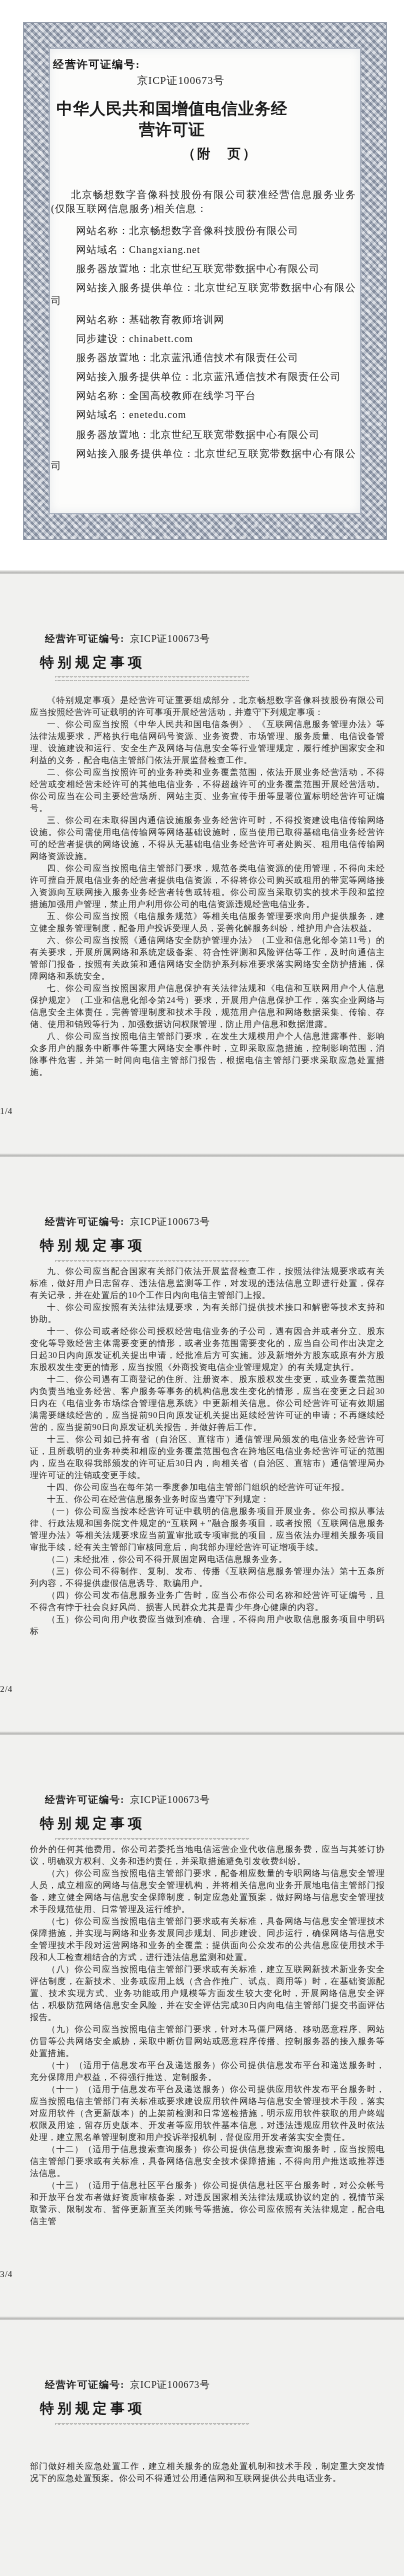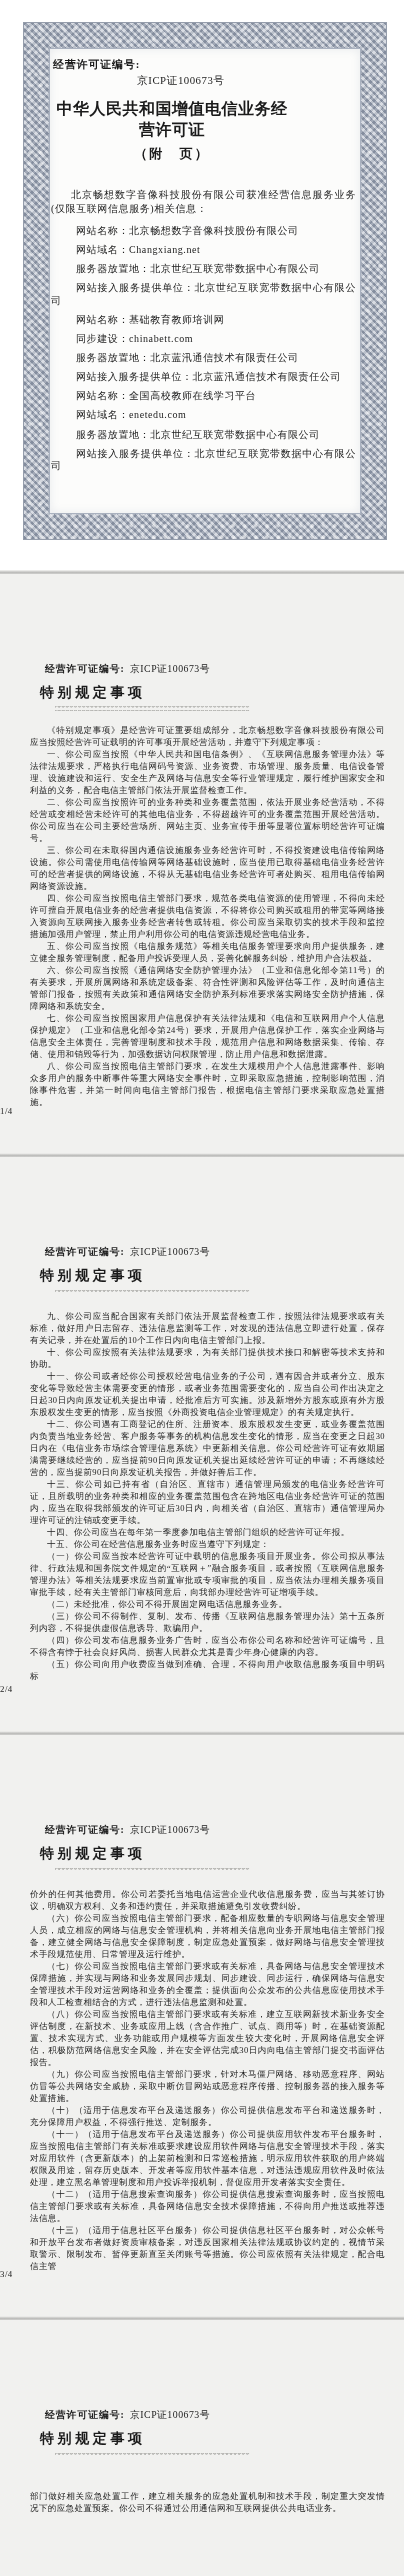--- a/index.html
+++ b/index.html
@@ -32,21 +32,21 @@
     position:absolute;
     left:27px;top:27px;right:27px;bottom:27px;
     background:#fcfcfb;
     box-shadow:0 0 0 1px #a9b1bf, inset 0 0 9.3px rgba(140,150,170,.18);
     box-sizing:border-box;
     padding:9.3px 13.4px 0 1px;
   }
   .cert-num-label{display:inline-block;margin-left:2.1px;font-size:10.8px;font-weight:bold;letter-spacing:1px;}
   .cert-num-value{margin:2.1px 0 0 86px;font-size:10.8px;letter-spacing:0.5px;}
   .cert-title{margin:11.3px 0 0 0;width:242px;text-align:center;font-size:16px;font-weight:bold;letter-spacing:0.5px;}
-  .cert-subtitle{margin:4.1px 0 0 0;width:242px;text-align:center;font-size:13px;font-weight:bold;letter-spacing:2.1px;}
+  .cert-subtitle{margin:4.1px 0 0 0;width:242px;text-align:center;font-size:13px;font-weight:bold;letter-spacing:2.1px;padding-left:48px;}
   .cert-intro{
     margin-top:25px;width:305px;
     font-size:10px;letter-spacing:0.6px;line-height:13.4px;
     text-indent:2em;text-align:justify;word-break:break-all;
   }
   .cert-entries{margin-top:6.2px;}
   .entry{
     width:305px;font-size:10px;letter-spacing:0.6px;line-height:12.4px;
     text-indent:25px;text-align:justify;word-break:break-all;margin-top:6.7px;
   }
@@ -57,42 +57,42 @@
     background:linear-gradient(180deg,#dddddb 0%,#bcbcba 45%,#d0d0ce 100%);
     border-top:0.5px solid #eaeae8;
     box-sizing:border-box;
   }
   
   .page{position:relative;width:405px;background:#f1f1ef;overflow:hidden;}
   .p2{height:579px;}
   .p3{height:574px;}
   .p4{height:581px;}
   .p5{height:553px;}
-  .hdr-line{padding-top:89px;margin-left:45px;}
+  .hdr-line{padding-top:59px;margin-left:45px;}
   .num-label{font-size:9.8px;font-weight:bold;letter-spacing:1px;}
   .num-value{font-size:9.8px;margin-left:5.2px;letter-spacing:0.5px;}
   .prov-title{
     margin:8.2px 0 0 40px;width:227px;
     font-size:14px;font-weight:bold;letter-spacing:3.6px;
   }
   .zigzag{
     margin:4.6px 0 0 55px;width:195px;height:4.1px;
     background:
       linear-gradient(-135deg,#a3a39f 1.5px,transparent 0),
       linear-gradient(135deg,#a3a39f 1.5px,transparent 0);
     background-size:4.1px 4.1px;
     background-position:0 0;
     opacity:.75;
   }
   .prov-body{
     margin:13.4px 0 0 30px;width:355px;
     font-size:8.5px;letter-spacing:0.4px;line-height:12px;
     text-align:justify;word-break:break-all;
   }
-  .p3 .prov-body,.p4 .prov-body{margin-top:16px;}
+  .p3 .prov-body,.p4 .prov-body{margin-top:1px;}
   .p5 .prov-body{margin-top:33px;}
   .para{text-indent:2em;margin:0;}
   .para.cont{text-indent:0;}
   .para.cont:empty{display:none;}
   .page-no{
     position:absolute;left:0;bottom:37px;width:289px;
     text-align:left;font-size:8.8px;letter-spacing:0.5px;
   }
 </style>
 </head>

